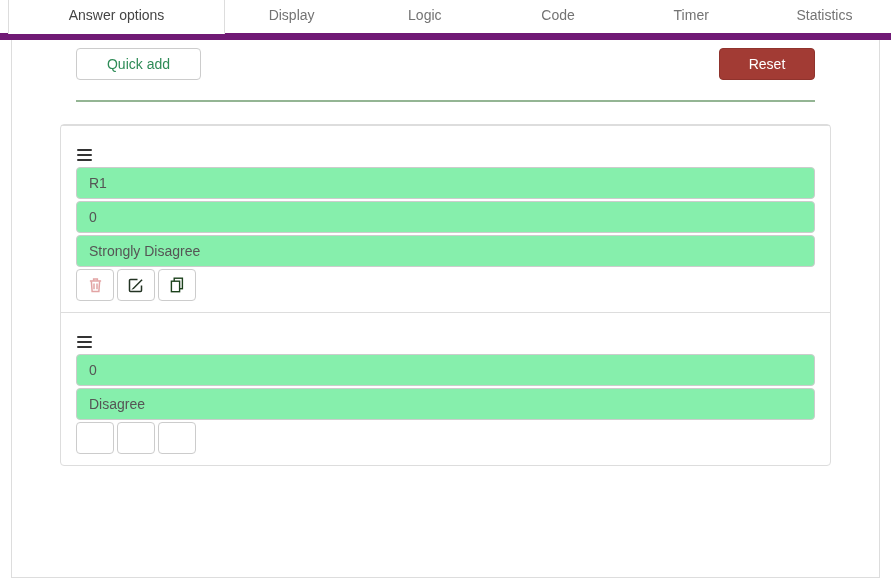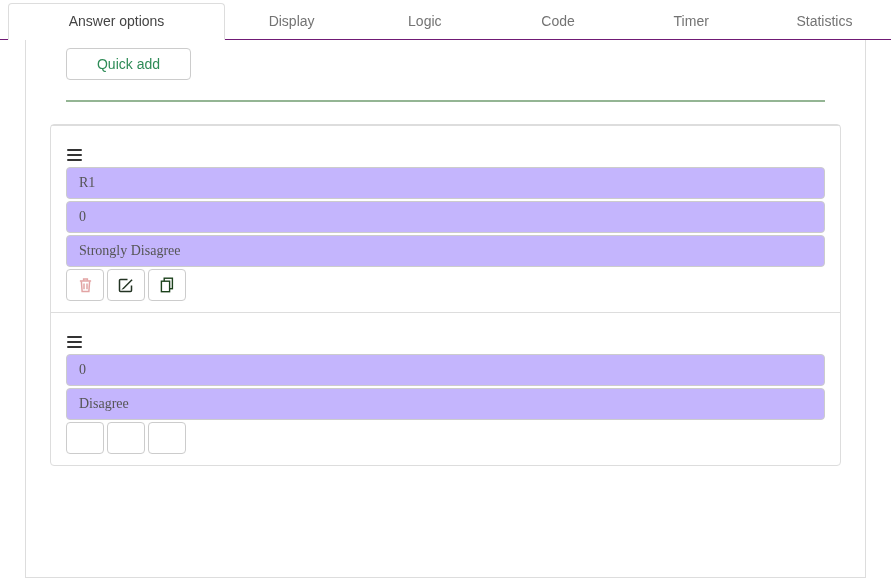--- a/index.html
+++ b/index.html
@@ -6,38 +6,38 @@
   html, body { margin: 0; padding: 0; }
   body {
     width: 891px; height: 578px; overflow: hidden;
     background: #fff;
     font-family: "Liberation Sans", sans-serif;
     font-size: 14px; color: #333;
   }
   
   .nav-tabs {
     display: flex; align-items: flex-end;
-    border-bottom: 1px solid #701a75;
+    border-bottom: 7px solid #701a75;
     padding: 2px 0 0 8px; height: 40px;
   }
   .tab {
     font-size: 14px; text-align: center; cursor: pointer;
     padding: 9px 0 10px; color: #737373; white-space: nowrap;
   }
   .tab-inactive { flex: 1; }
   .tab-active {
     width: 217px; color: #444; background: #fff;
     border: 1px solid #ddd; border-bottom: 1px solid #fff;
     border-radius: 4px 4px 0 0; margin-bottom: -1px;
   }
   
   .tab-content {
-    margin: 0 25px; height: 538px; overflow: hidden;
+    margin: 0 11px; height: 538px; overflow: hidden;
     border: 1px solid #ddd; border-top: none;
-    padding: 8px 24px 0;
+    padding: 8px 48px 0;
   }
   
   .toolbar { margin: 0 16px; display: flex; justify-content: space-between; align-items: center; }
   .btn {
     font-family: inherit; font-size: 14px; height: 32px;
     padding: 6px 12px; border-radius: 4px; cursor: pointer; line-height: 1;
   }
   .btn-quick-add { width: 125px; background: #fff; border: 1px solid #ccc; color: #2e8b57; }
   .btn-reset { width: 96px; background: #a23b34; border: 1px solid #8f332d; color: #fff; }
   .divider { margin: 20px 16px 22px; border: 0; border-top: 2px solid #94b594; }
@@ -46,22 +46,22 @@
   .panel-header { padding: 31px 15px 28px; line-height: 20px; color: #333; }
   .answer-row { border-top: 1px solid #ddd; padding: 12px 15px 11px; }
   .drag-handle {
     display: inline-flex; flex-direction: column; gap: 3px;
     padding: 2px 1px; margin-bottom: 4px; cursor: move;
   }
   .drag-handle .bar { width: 15px; height: 2px; background: #333; border-radius: 1px; }
   .form-input {
     display: block; width: 100%; height: 32px; margin-bottom: 2px;
     border: 1px solid #ccc; border-radius: 4px;
-    padding: 6px 12px; font-family: Liberation Serif, serif; font-size: 14px; color: #555;
-    background: #c4b5fd; outline: none;
+    padding: 6px 12px; font-family: Liberation Sans, sans-serif; font-size: 14px; color: #555;
+    background: #86efac; outline: none;
   }
   .icon-btn-group { display: flex; gap: 3px; margin-top: 2px; }
   .icon-btn {
     width: 38px; height: 32px; padding: 0;
     background: #fff; border: 1px solid #ccc; border-radius: 4px;
     display: flex; align-items: center; justify-content: center; cursor: pointer;
   }
   .icon-btn svg { display: block; }
 </style>
 </head>
@@ -73,20 +73,21 @@
   <div class="tab tab-inactive">Logic</div>
   <div class="tab tab-inactive">Code</div>
   <div class="tab tab-inactive">Timer</div>
   <div class="tab tab-inactive">Statistics</div>
 </nav>
 
 <main class="tab-content">
 
   <div class="toolbar">
     <button class="btn btn-quick-add">Quick add</button>
+    <button class="btn btn-reset">Reset</button>
   </div>
 
   <hr class="divider">
 
   <section class="panel">
 
 
     <div class="answer-row">
       <span class="drag-handle">
         <span class="bar"></span>

